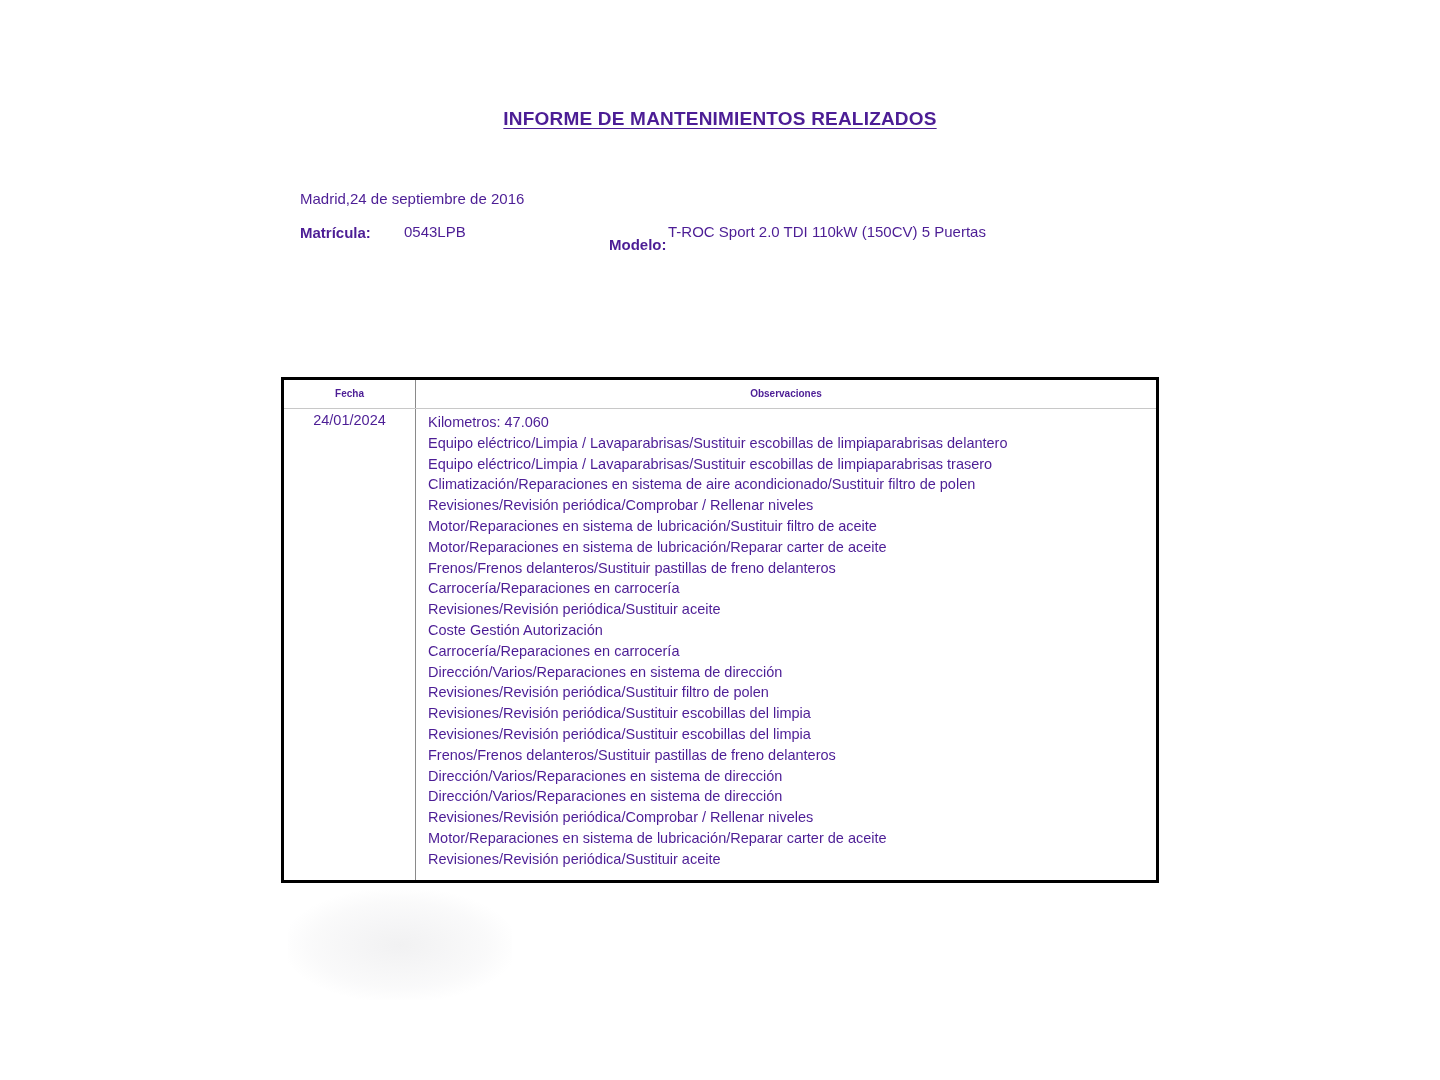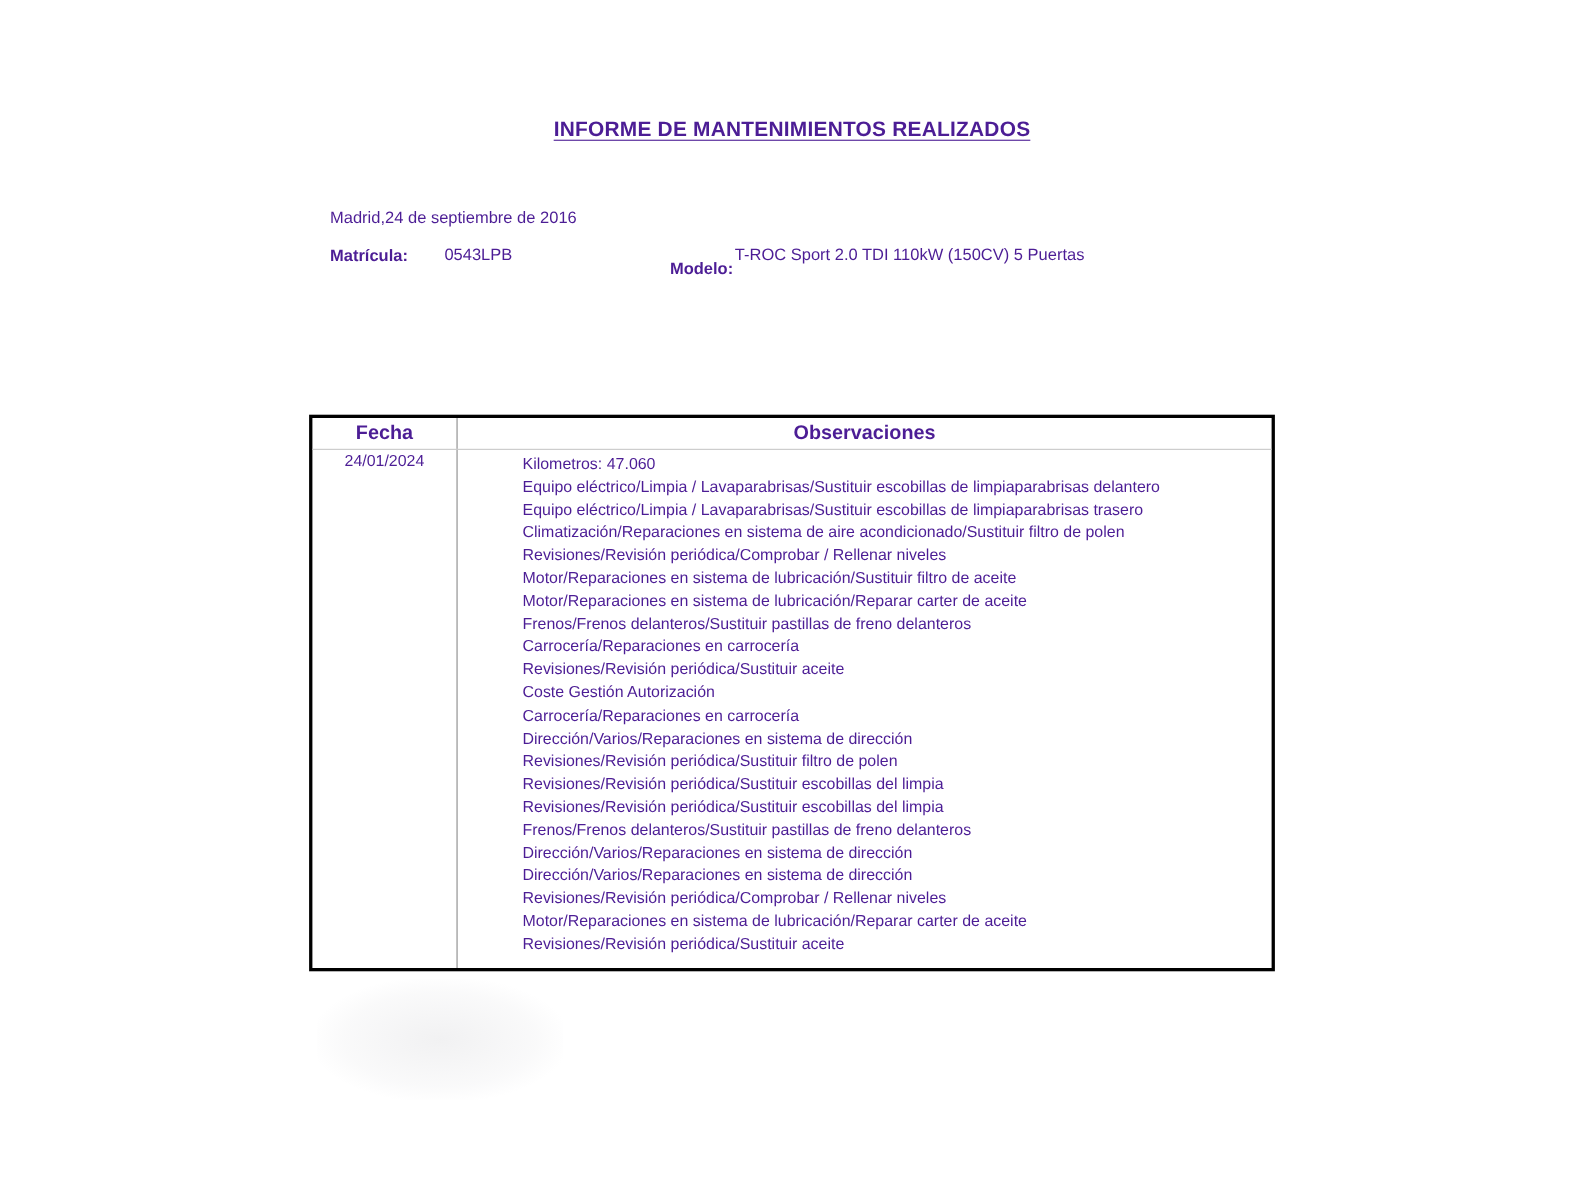--- a/index.html
+++ b/index.html
@@ -82,37 +82,36 @@
     flex: 0 0 132px;
     border-right: 1px solid #8a8a8a;
     box-sizing: border-box;
     text-align: center;
   }
   .col-obs {
     flex: 1 1 auto;
     box-sizing: border-box;
   }
   .th {
-    font-size: 18px;
+    font-size: 10px;
     font-weight: bold;
     line-height: 27px;
     text-align: center;
   }
   .cell-fecha {
     font-size: 14.5px;
     padding-top: 3px;
   }
   .cell-obs {
     padding: 3px 10px 0 12px;
   }
   .obs-line {
     font-size: 14.5px;
     line-height: 20.8px;
     white-space: nowrap;
-    margin-left: 47px;
   }
   .watermark {
     position: absolute;
     top: 890px;
     left: 288px;
     width: 224px;
     height: 110px;
     background: radial-gradient(ellipse at center, rgba(120,120,130,0.10) 0%, rgba(150,150,160,0.05) 55%, rgba(255,255,255,0) 75%);
     pointer-events: none;
   }

